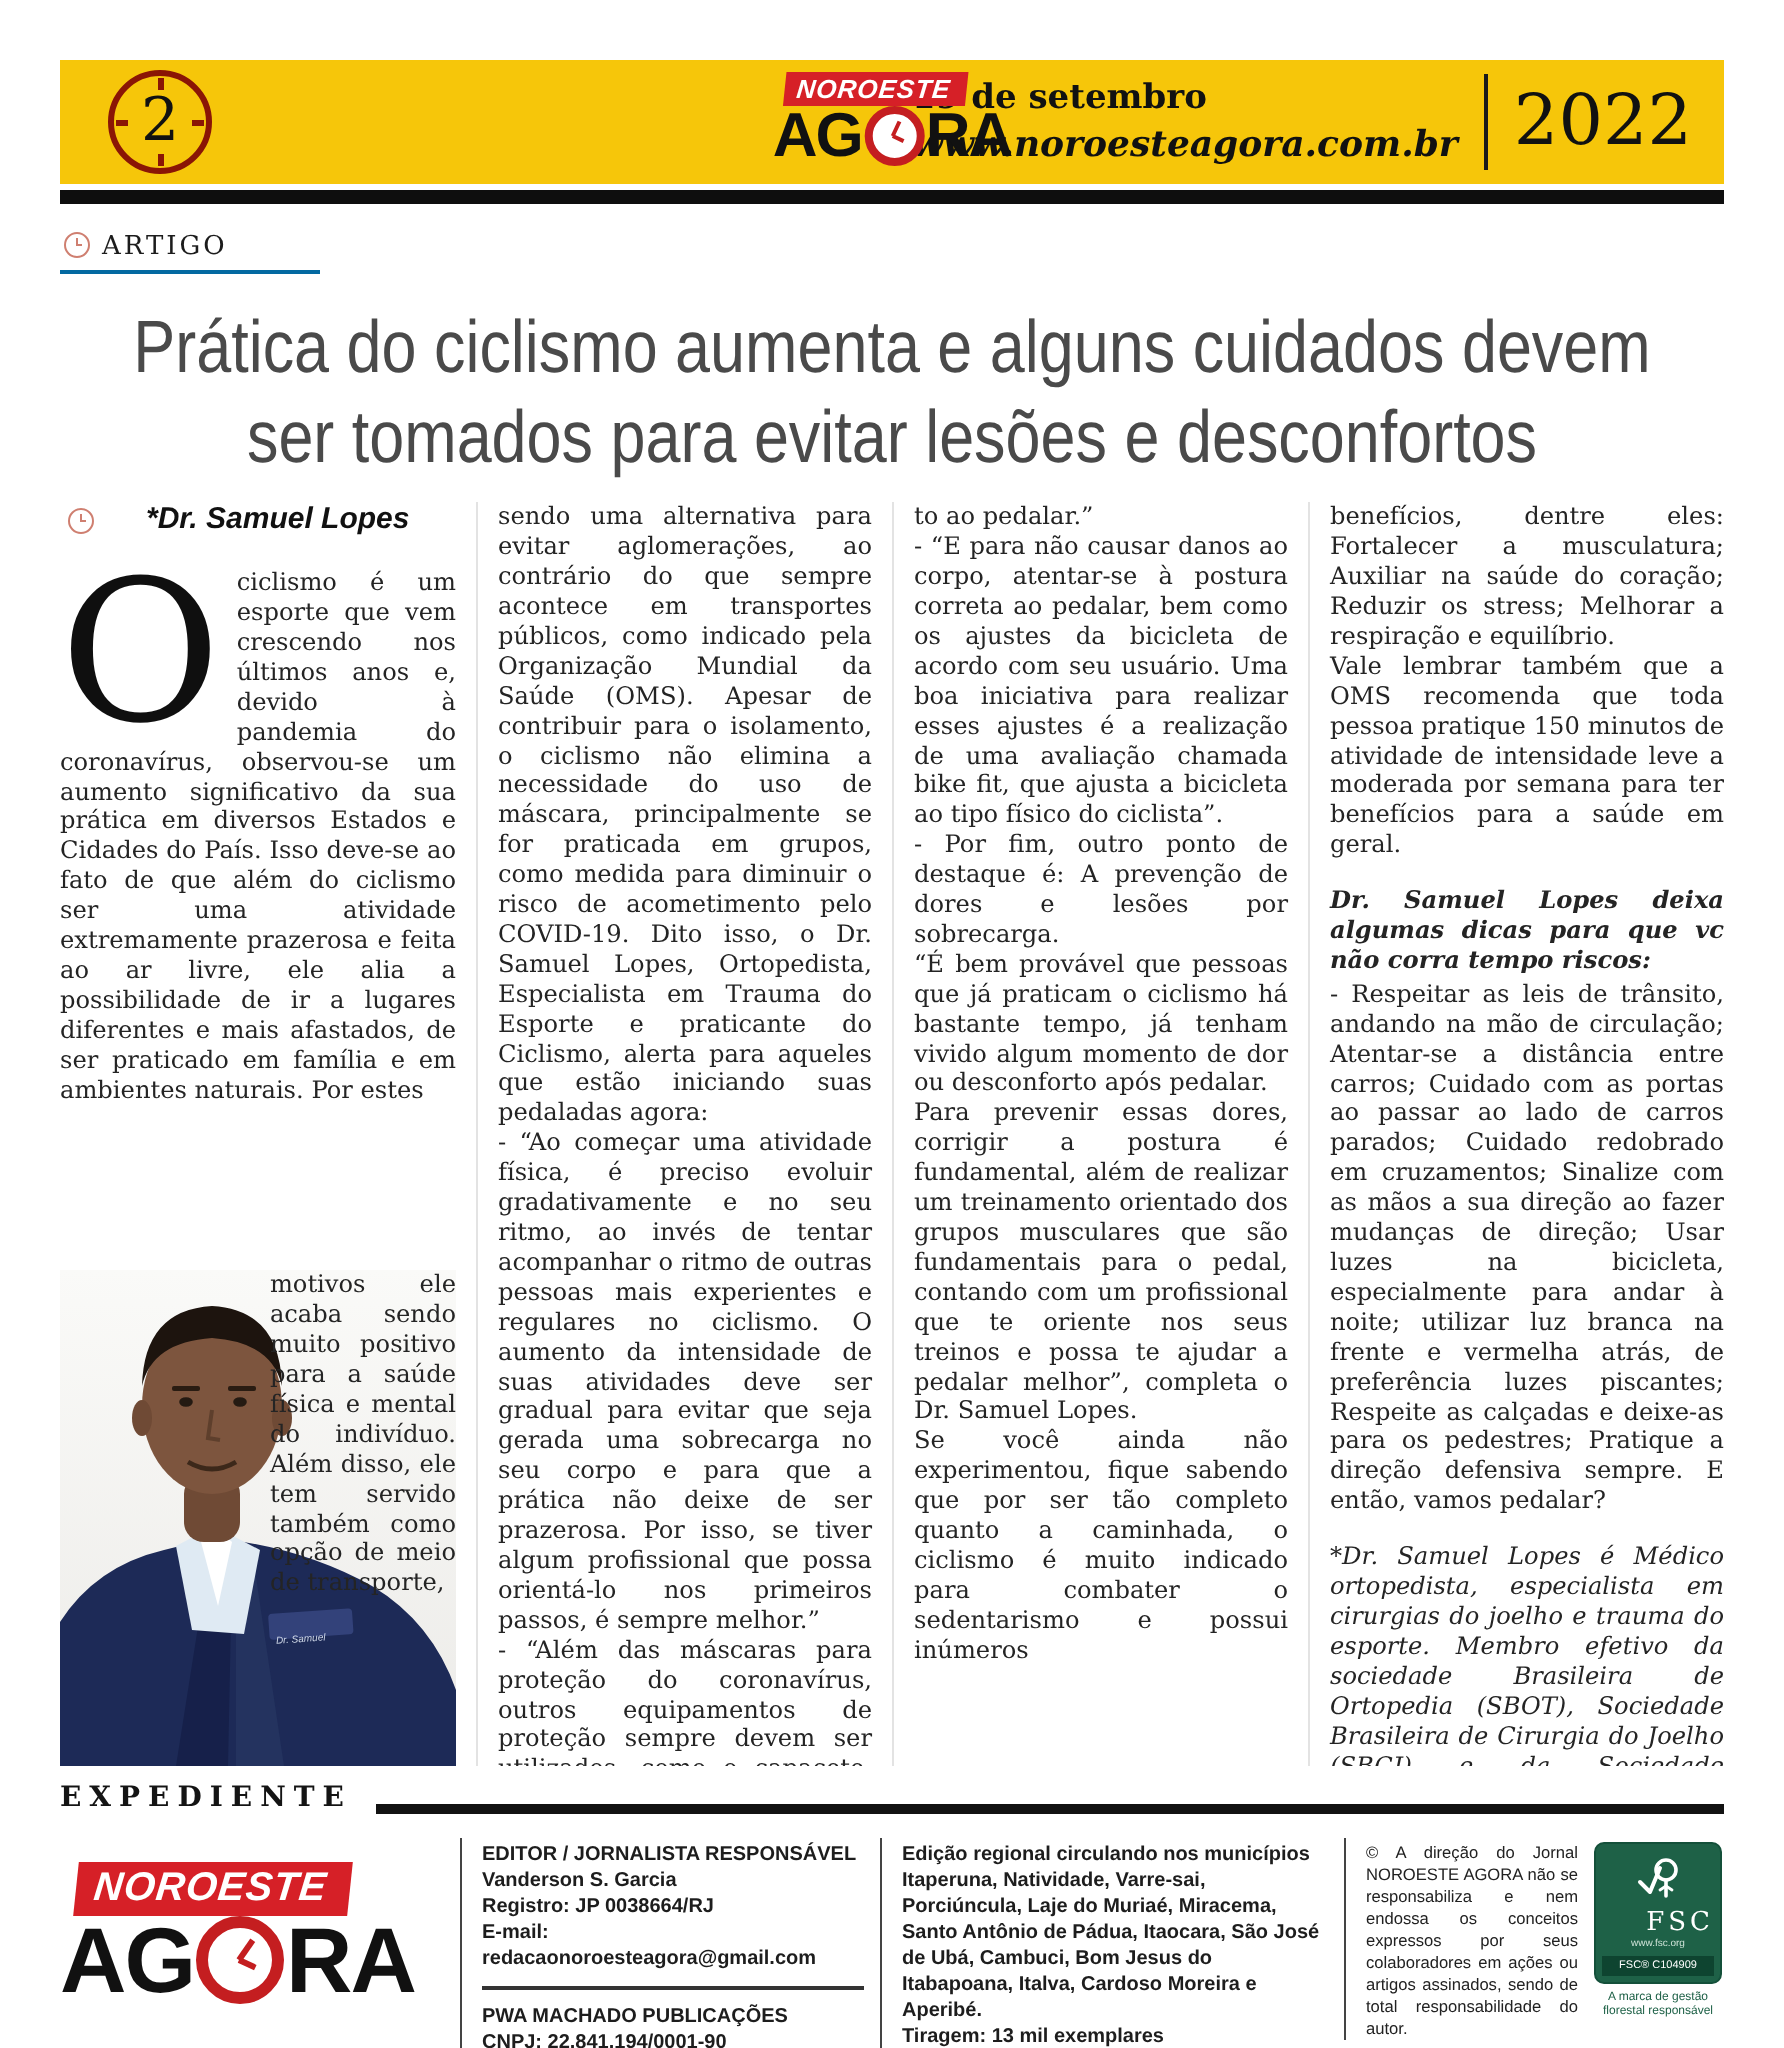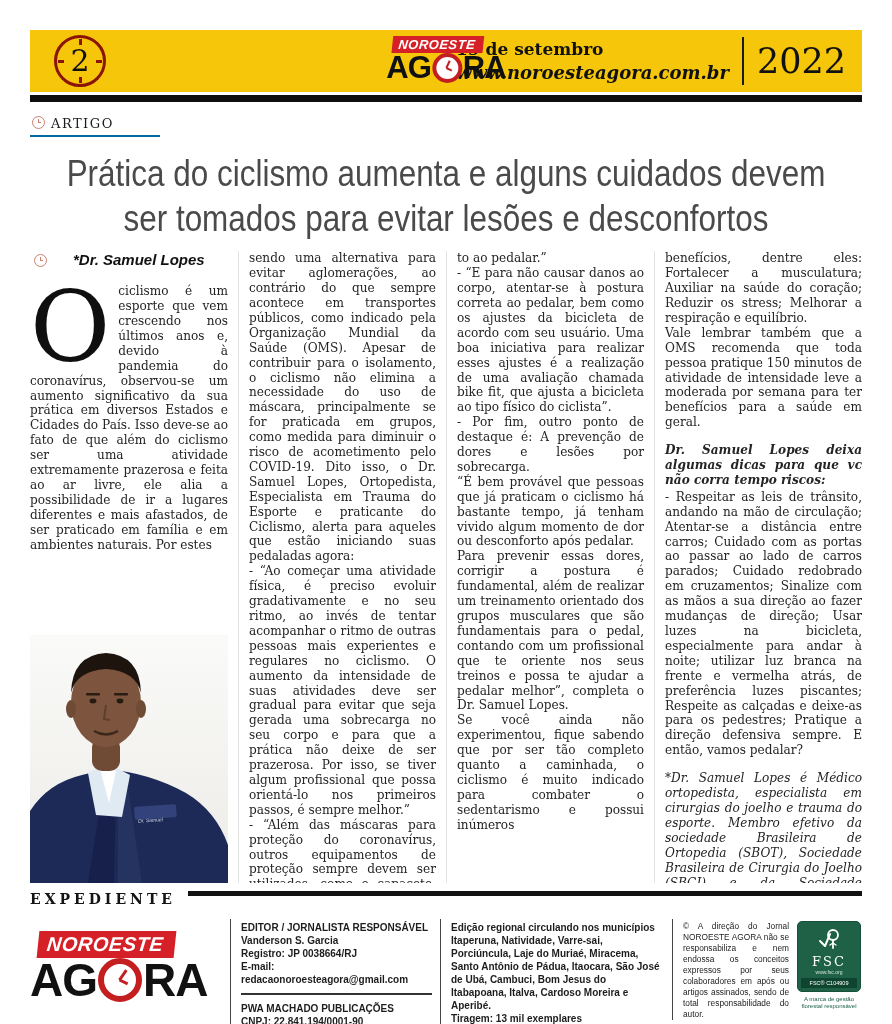--- a/index.html
+++ b/index.html
@@ -63,21 +63,21 @@
   
   .figure{position:relative;height:248px;margin-top:4px;}
   .figure svg{position:absolute;left:0;top:0;}
   .wraptext{position:absolute;right:0;top:0;width:47%;text-align:justify;font-size:12.1px;line-height:14.9px;}
   .photo-badge{position:absolute;left:108px;top:178px;color:#cfd8e8;font-family:"Liberation Sans",sans-serif;font-size:5px;font-style:italic;transform:rotate(-4deg);}
 
   .dicas{font-weight:bold;font-style:italic;margin:13px 0 2px 0 !important;}
   .sig{font-style:italic;margin-top:13px !important;}
 
   
-  .exp-row{display:flex;align-items:flex-start;gap:12px;margin-top:8px;}
+  .exp-row{display:flex;align-items:flex-end;gap:12px;margin-top:8px;}
   .exp-label{font-family:"DejaVu Serif",serif;font-weight:bold;letter-spacing:4px;font-size:14px;color:#141414;}
   .exp-rule{flex:1;height:5px;background:#121212;}
 
   .footer-grid{display:grid;grid-template-columns:200px 210px 232px 1fr;margin-top:12px;align-items:start;}
   .fcell{padding:2px 8px 0 10px;}
   .fcell.first{padding-left:0;}
   .fcell + .fcell{border-left:1px solid #444;}
   .footer-brand .nw{font-size:20px;padding:2px 12px 2px 9px;margin-left:8px;}
   .footer-brand .ag{font-size:46px;line-height:44px;}
   .footer-brand .clock{width:32px;height:32px;border-width:6px;margin:0 1px;}
@@ -86,21 +86,21 @@
 
   .fmeta{font-family:"Liberation Sans",sans-serif;font-weight:bold;font-size:10px;line-height:13px;color:#1d1d1d;}
   .fmeta p{margin:0;}
   .fdivider{height:2px;background:#333;margin:7px 0;}
   .fmeta .block2{margin-top:0;}
 
   .fcell.last{display:flex;gap:8px;padding-right:0;}
   .disclaimer{font-family:"Liberation Sans",sans-serif;font-size:8.3px;line-height:11px;color:#222;width:106px;text-align:justify;}
   .fsc-wrap{width:64px;}
   .fsc-box{background:#1E6147;border-radius:5px;color:#fff;text-align:center;padding:5px 3px 3px 3px;border:1px solid #14503a;}
-  .fsc-name{font-family:"DejaVu Serif",serif;font-size:13px;letter-spacing:2px;line-height:13px;}
+  .fsc-name{font-family:"DejaVu Serif",serif;font-size:13px;letter-spacing:2px;line-height:13px;text-align:right;}
   .fsc-url{font-size:5px;font-family:"Liberation Sans",sans-serif;color:#cfe3d8;margin-top:1px;}
   .fsc-code{font-size:5.5px;font-family:"Liberation Sans",sans-serif;background:#0e4430;margin-top:3px;padding:2px 0;color:#fff;}
   .fsc-tagline{font-family:"Liberation Sans",sans-serif;font-size:6px;line-height:7px;color:#1E6147;text-align:center;margin-top:4px;}
 </style>
 </head>
 <body>
 
 <div class="page">
 
   <div class="banner">
@@ -193,20 +193,21 @@
           <rect x="84" y="58" width="14" height="2.5" rx="1" fill="#2a1c12"></rect>
           <ellipse cx="63" cy="66" rx="3.4" ry="2.4" fill="#241a12"></ellipse>
           <ellipse cx="90" cy="66" rx="3.4" ry="2.4" fill="#241a12"></ellipse>
 
           <path d="M76 70 L74 84 L80 85" stroke="#5e3f2c" stroke-width="2" fill="none"></path>
           <path d="M64 96 Q76 103 88 96" stroke="#3c281a" stroke-width="2.4" fill="none"></path>
 
           <rect x="104" y="172" width="42" height="13" rx="2" fill="#33427a" transform="rotate(-4 104 172)"></rect>
         </svg>
         <span class="photo-badge">Dr. Samuel</span>
+        <div class="wraptext">motivos ele acaba sendo muito positivo para a saúde física e mental do indivíduo. Além disso, ele tem servido também como opção de meio de transporte,</div>
       </div>
     </div>
 
     <div class="col">
       <p>sendo uma alternativa para evitar aglomerações, ao contrário do que sempre acontece em transportes públicos, como indicado pela Organização Mundial da Saúde (OMS). Apesar de contribuir para o isolamento, o ciclismo não elimina a necessidade do uso de máscara, principalmente se for praticada em grupos, como medida para diminuir o risco de acometimento pelo COVID-19. Dito isso, o Dr. Samuel Lopes, Ortopedista, Especialista em Trauma do Esporte e praticante do Ciclismo, alerta para aqueles que estão iniciando suas pedaladas agora:</p>
       <p>- “Ao começar uma atividade física, é preciso evoluir gradativamente e no seu ritmo, ao invés de tentar acompanhar o ritmo de outras pessoas mais experientes e regulares no ciclismo. O aumento da intensidade de suas atividades deve ser gradual para evitar que seja gerada uma sobrecarga no seu corpo e para que a prática não deixe de ser prazerosa. Por isso, se tiver algum profissional que possa orientá-lo nos primeiros passos, é sempre melhor.”</p>
       <p>- “Além das máscaras para proteção do coronavírus, outros equipamentos de proteção sempre devem ser utilizados, como o capacete, luvas e roupas próprias para o ciclismo. Eles contribuem para diminuir riscos e também proporcionam mais confor-</p>
     </div>
 
     <div class="col">
@@ -260,21 +261,21 @@
     </div>
 
     <div class="fcell fmeta">
       <p>Edição regional circulando nos municípios</p>
       <p>Itaperuna, Natividade, Varre-sai, Porciúncula, Laje do Muriaé, Miracema, Santo Antônio de Pádua, Itaocara, São José de Ubá, Cambuci, Bom Jesus do Itabapoana, Italva, Cardoso Moreira e Aperibé.</p>
       <p>Tiragem: 13 mil exemplares</p>
 
     </div>
 
     <div class="fcell last">
-      <div class="disclaimer">© A direção do Jornal NOROESTE AGORA não se responsabiliza e nem endossa os conceitos expressos por seus colaboradores em após ou artigos assinados, sendo de total responsabilidade do autor.</div>
+      <div class="disclaimer">© A direção do Jornal NOROESTE AGORA não se responsabiliza e nem endossa os conceitos expressos por seus colaboradores em ações ou artigos assinados, sendo de total responsabilidade do autor.</div>
       <div class="fsc-wrap">
         <div class="fsc-box">
           <svg width="26" height="24" viewBox="0 0 26 24">
             <path d="M4 14 L9 19 L14 7" stroke="#ffffff" stroke-width="2" fill="none" stroke-linecap="round" stroke-linejoin="round"></path>
             <circle cx="17" cy="8" r="5" stroke="#ffffff" stroke-width="1.8" fill="none"></circle>
             <path d="M17 13 L17 21" stroke="#ffffff" stroke-width="1.8" stroke-linecap="round"></path>
             <path d="M14 18 L17 16 L20 18" stroke="#ffffff" stroke-width="1.4" fill="none" stroke-linecap="round"></path>
           </svg>
           <div class="fsc-name">FSC</div>
           <div class="fsc-url">www.fsc.org</div>

